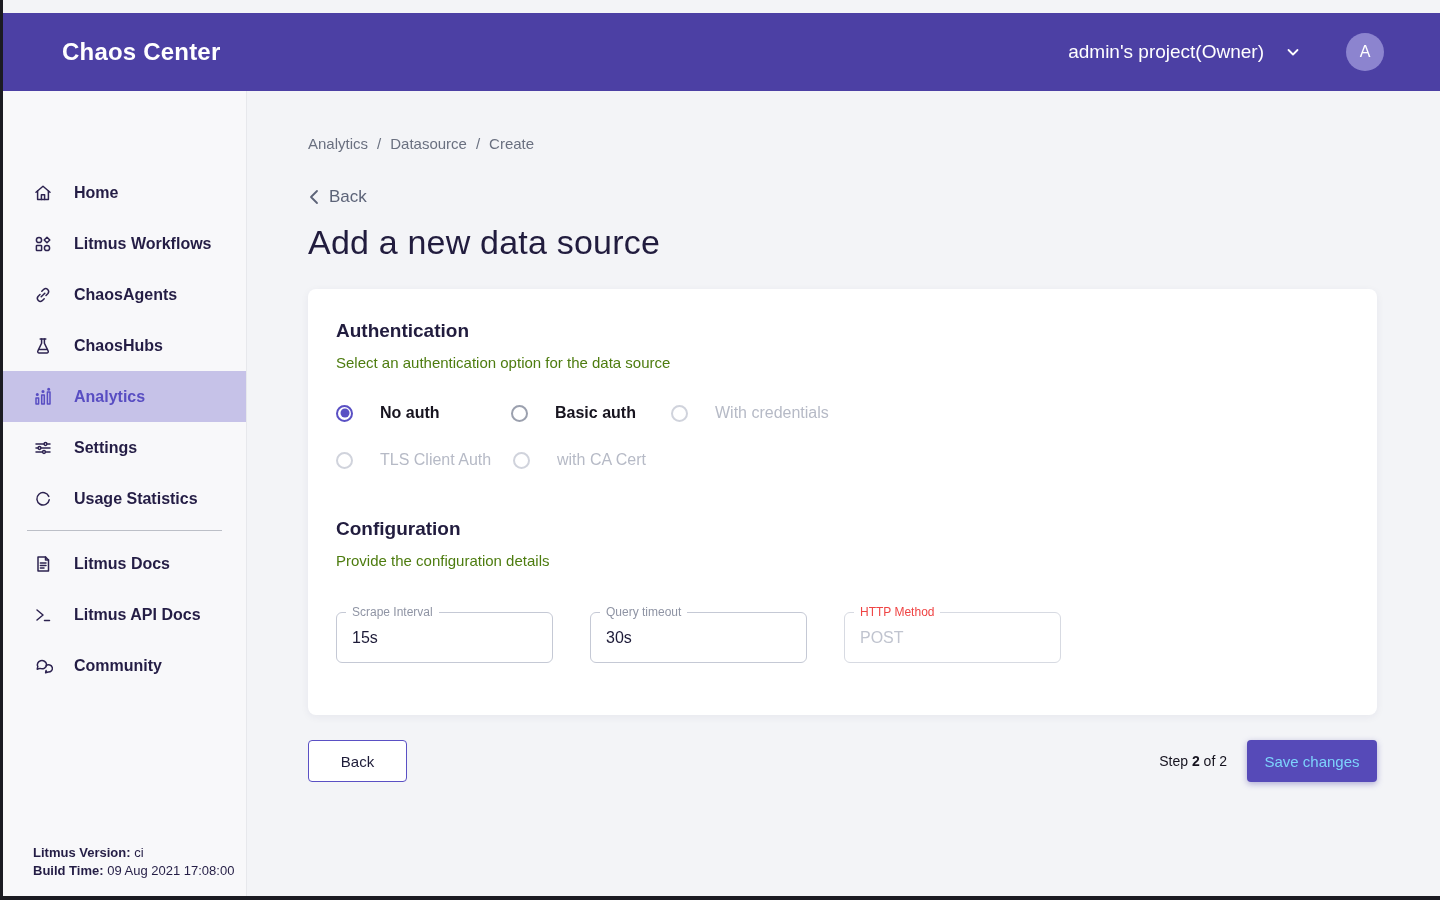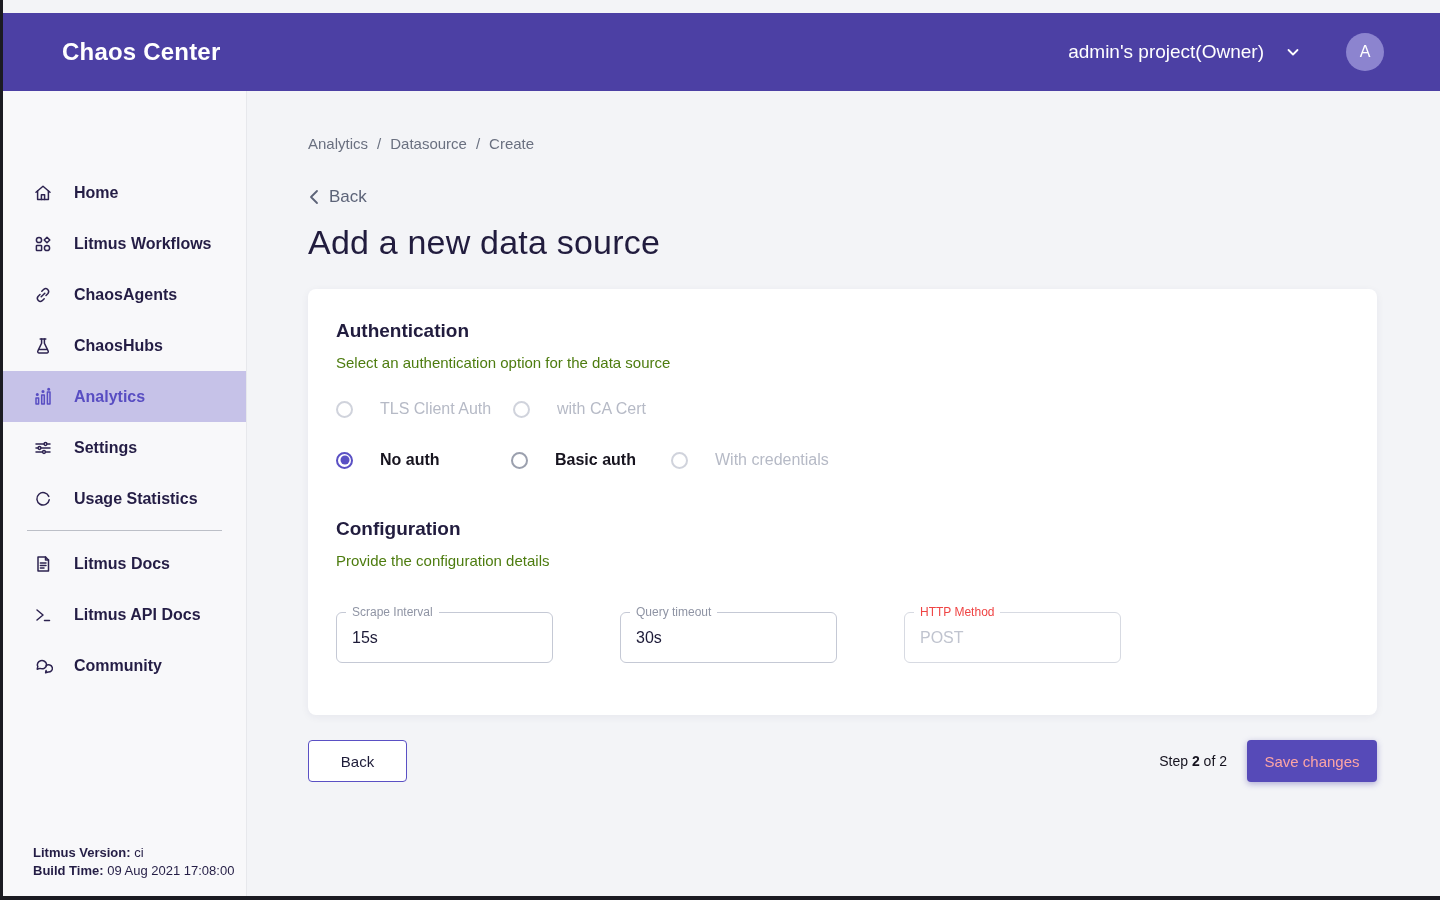--- a/index.html
+++ b/index.html
@@ -75,21 +75,21 @@
   .radio.checked { border-color:#5a50c4; }
   .radio.checked::after {
     content:""; position:absolute; left:50%; top:50%; width:9px; height:9px;
     transform:translate(-50%,-50%); border-radius:50%; background:#5a50c4;
   }
   .radio.disabled { border-color:#d0d3dc; }
   .radio-label { margin-left:27px; font-size:16px; font-weight:600; color:#17141f; }
   .radio-label.dim { color:#b6bac6; font-weight:400; }
 
   .config-block { margin-top:49px; }
-  .fields-row { display:flex; gap:67px; margin-top:43px; }
+  .fields-row { display:flex; gap:37px; margin-top:43px; }
   .field { position:relative; width:217px; height:51px; border:1px solid #c5c9d5; border-radius:6px; background:#fff; }
   .field-label {
     position:absolute; top:-8px; left:9px; background:#fff; padding:0 6px;
     font-size:12px; color:#8f94a4; white-space:nowrap;
   }
   .field input {
     width:100%; height:100%; border:none; outline:none; background:transparent;
     padding:0 15px; font-size:16px; color:#1d1b38; font-family:"Liberation Sans", sans-serif;
   }
   .field.disabled { border-color:#d7dae2; }
@@ -98,21 +98,21 @@
 
   
   .bottom-bar { width:1069px; margin-top:25px; display:flex; align-items:center; }
   .back-button {
     width:99px; height:42px; background:#fff; border:1px solid #5a50c4; border-radius:4px;
     font-size:15px; color:#1d1b38; cursor:pointer; font-family:"Liberation Sans", sans-serif;
   }
   .step-indicator { margin-left:auto; font-size:14px; color:#15131f; }
   .step-indicator b { font-weight:700; }
   .save-button {
-    margin-left:20px; width:130px; height:42px; background:#564ab8; color:#fca5a5;
+    margin-left:20px; width:130px; height:42px; background:#564ab8; color:#7dd3fc;
     border:none; border-radius:4px; font-size:15px; cursor:pointer;
     box-shadow:0 2px 6px rgba(70,60,160,.4); font-family:"Liberation Sans", sans-serif;
   }
 </style>
 </head>
 <body>
 
 <div class="app">
 
   <div class="header">
@@ -278,43 +278,43 @@
         <span>Back</span>
       </div>
 
       <div class="page-title">Add a new data source</div>
 
       <div class="card">
 
         <div class="section-title">Authentication</div>
         <div class="section-subtitle">Select an authentication option for the data source</div>
 
+        <div class="radio-row r1">
+          <label class="radio-option">
+            <span class="radio checked"></span>
+            <span class="radio-label">No auth</span>
+          </label>
+          <label class="radio-option">
+            <span class="radio"></span>
+            <span class="radio-label">Basic auth</span>
+          </label>
+          <label class="radio-option disabled">
+            <span class="radio disabled"></span>
+            <span class="radio-label dim">With credentials</span>
+          </label>
+        </div>
+
         <div class="radio-row r2">
           <label class="radio-option disabled">
             <span class="radio disabled"></span>
             <span class="radio-label dim">TLS Client Auth</span>
           </label>
           <label class="radio-option disabled">
             <span class="radio disabled"></span>
             <span class="radio-label dim">with CA Cert</span>
-          </label>
-        </div>
-
-        <div class="radio-row r1">
-          <label class="radio-option">
-            <span class="radio checked"></span>
-            <span class="radio-label">No auth</span>
-          </label>
-          <label class="radio-option">
-            <span class="radio"></span>
-            <span class="radio-label">Basic auth</span>
-          </label>
-          <label class="radio-option disabled">
-            <span class="radio disabled"></span>
-            <span class="radio-label dim">With credentials</span>
           </label>
         </div>
 
         <div class="config-block">
           <div class="section-title">Configuration</div>
           <div class="section-subtitle">Provide the configuration details</div>
 
           <div class="fields-row">
             <div class="field">
               <span class="field-label">Scrape Interval</span>

